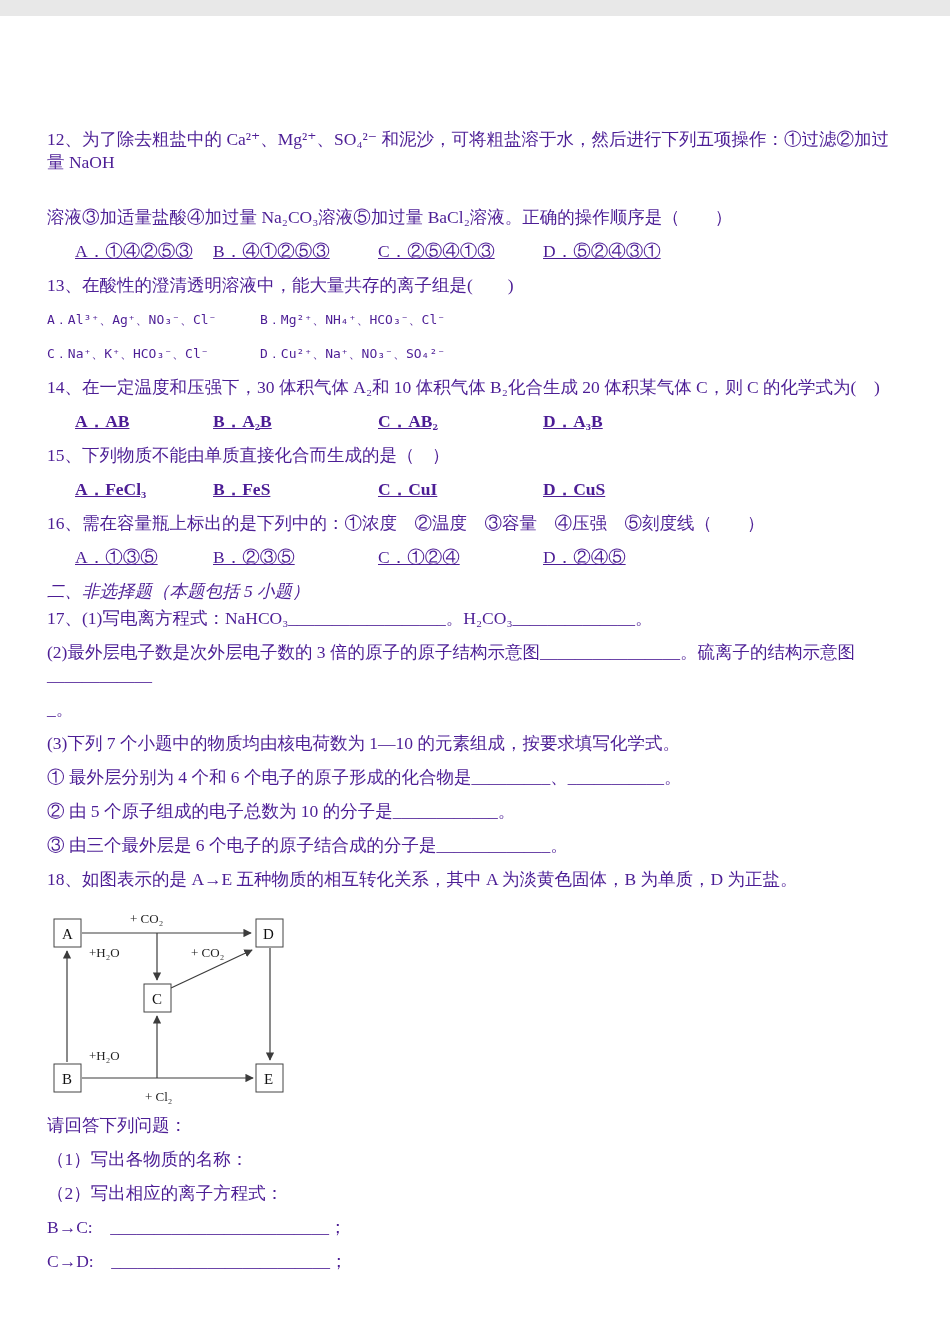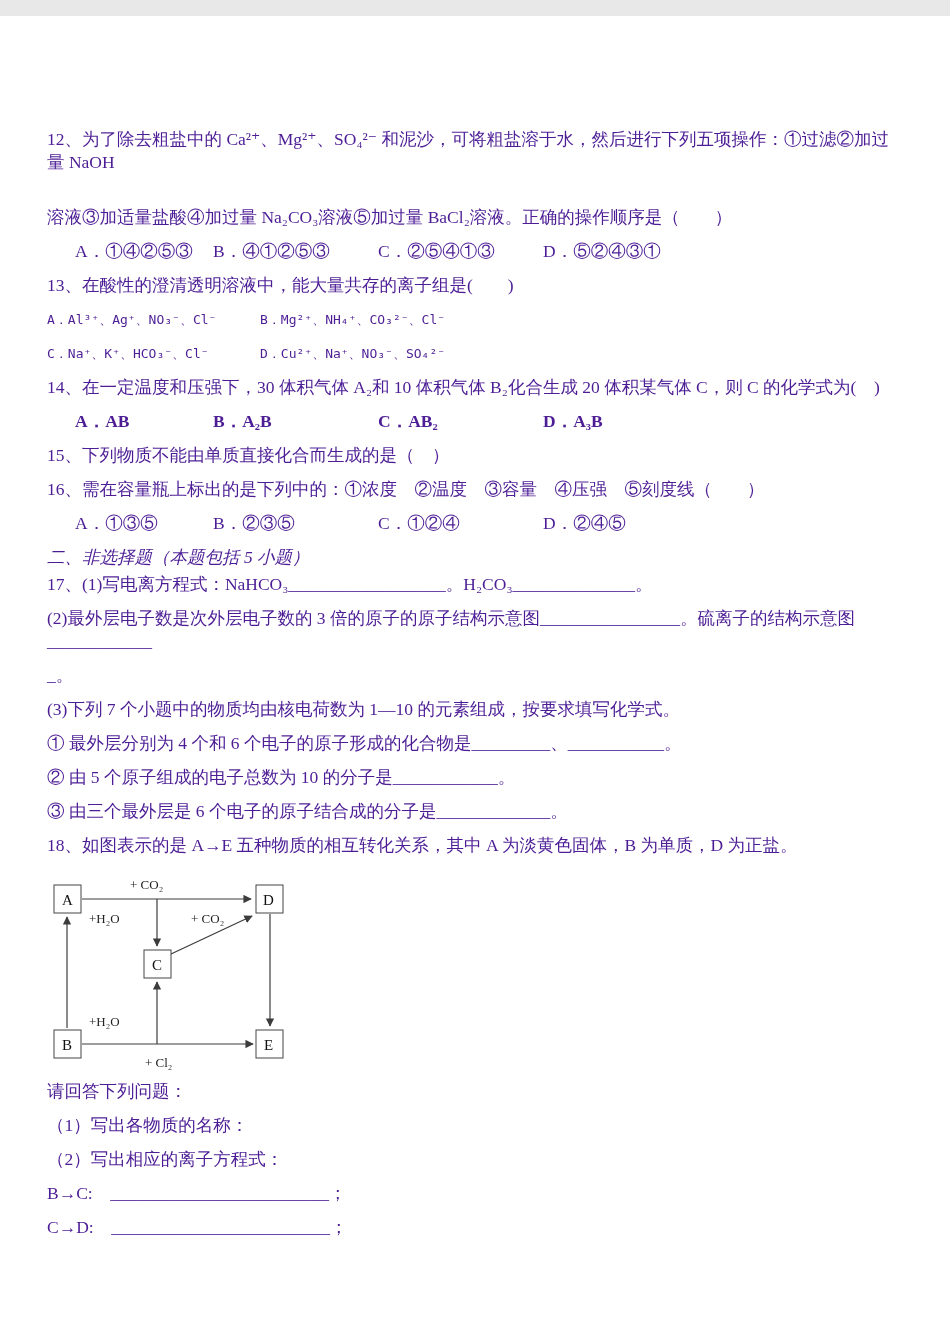--- a/index.html
+++ b/index.html
@@ -5,21 +5,21 @@
   html,body { margin:0; padding:0; background:#e8e8e8; }
   .page {
     width:950px; min-height:1344px; margin:16px auto; background:#ffffff;
     box-sizing:border-box; padding:112px 45px 40px 47px;
     font-family:"Liberation Serif","DejaVu Serif",serif;
     font-size:17.5px; color:#4c1d95;
   }
   .line { margin:0 0 11px; line-height:23px; }
   .mb-lg { margin-bottom:32px; }
   .mb-sm { margin-bottom:4px;font-style:italic; }
-  .opts4 { display:flex; padding-left:28px; margin:0 0 11px; line-height:23px; }
+  .opts4 { display:flex; padding-left:28px; margin:0 0 11px; line-height:23px;text-decoration:underline; }
   .opts4 .o1 { width:138px; flex-shrink:0; }
   .opts4 .o2 { width:165px; flex-shrink:0; }
   .opts4 .o3 { width:165px; flex-shrink:0; }
   .opts2 { display:flex; margin:0 0 11px; line-height:23px; }
   .opts2 .c1 { width:213px; flex-shrink:0; }
   .mono { font-family:"DejaVu Sans Mono",monospace; font-size:13px; }
   .bold { font-weight:bold; }
   .diagram-wrap { margin:0 0 2px; }
   svg { display:block; }
   svg text { font-family:"Liberation Serif","DejaVu Serif",serif; }
@@ -36,36 +36,42 @@
   <div class="opts4">
     <span class="o1">A．①④②⑤③</span>
     <span class="o2">B．④①②⑤③</span>
     <span class="o3">C．②⑤④①③</span>
     <span class="o4">D．⑤②④③①</span>
   </div>
 
   <p class="line">13、在酸性的澄清透明溶液中，能大量共存的离子组是(　　)</p>
   <div class="opts2 mono">
     <span class="c1">A．Al³⁺、Ag⁺、NO₃⁻、Cl⁻</span>
-    <span class="c2">B．Mg²⁺、NH₄⁺、CO₃²⁻、Cl⁻</span>
+    <span class="c2">B．Mg²⁺、NH₄⁺、HCO₃⁻、Cl⁻</span>
   </div>
   <div class="opts2 mono">
     <span class="c1">C．Na⁺、K⁺、HCO₃⁻、Cl⁻</span>
     <span class="c2">D．Cu²⁺、Na⁺、NO₃⁻、SO₄²⁻</span>
   </div>
 
   <p class="line">14、在一定温度和压强下，30 体积气体 A₂和 10 体积气体 B₂化合生成 20 体积某气体 C，则 C 的化学式为(　)</p>
   <div class="opts4 bold">
     <span class="o1">A．AB</span>
     <span class="o2">B．A₂B</span>
     <span class="o3">C．AB₂</span>
     <span class="o4">D．A₃B</span>
   </div>
 
   <p class="line">15、下列物质不能由单质直接化合而生成的是（　）</p>
+  <div class="opts4 bold">
+    <span class="o1">A．FeCl₃</span>
+    <span class="o2">B．FeS</span>
+    <span class="o3">C．CuI</span>
+    <span class="o4">D．CuS</span>
+  </div>
 
   <p class="line">16、需在容量瓶上标出的是下列中的：①浓度　②温度　③容量　④压强　⑤刻度线（　　）</p>
   <div class="opts4">
     <span class="o1">A．①③⑤</span>
     <span class="o2">B．②③⑤</span>
     <span class="o3">C．①②④</span>
     <span class="o4">D．②④⑤</span>
   </div>
 
   <p class="line mb-sm">二、非选择题（本题包括 5 小题）</p>

